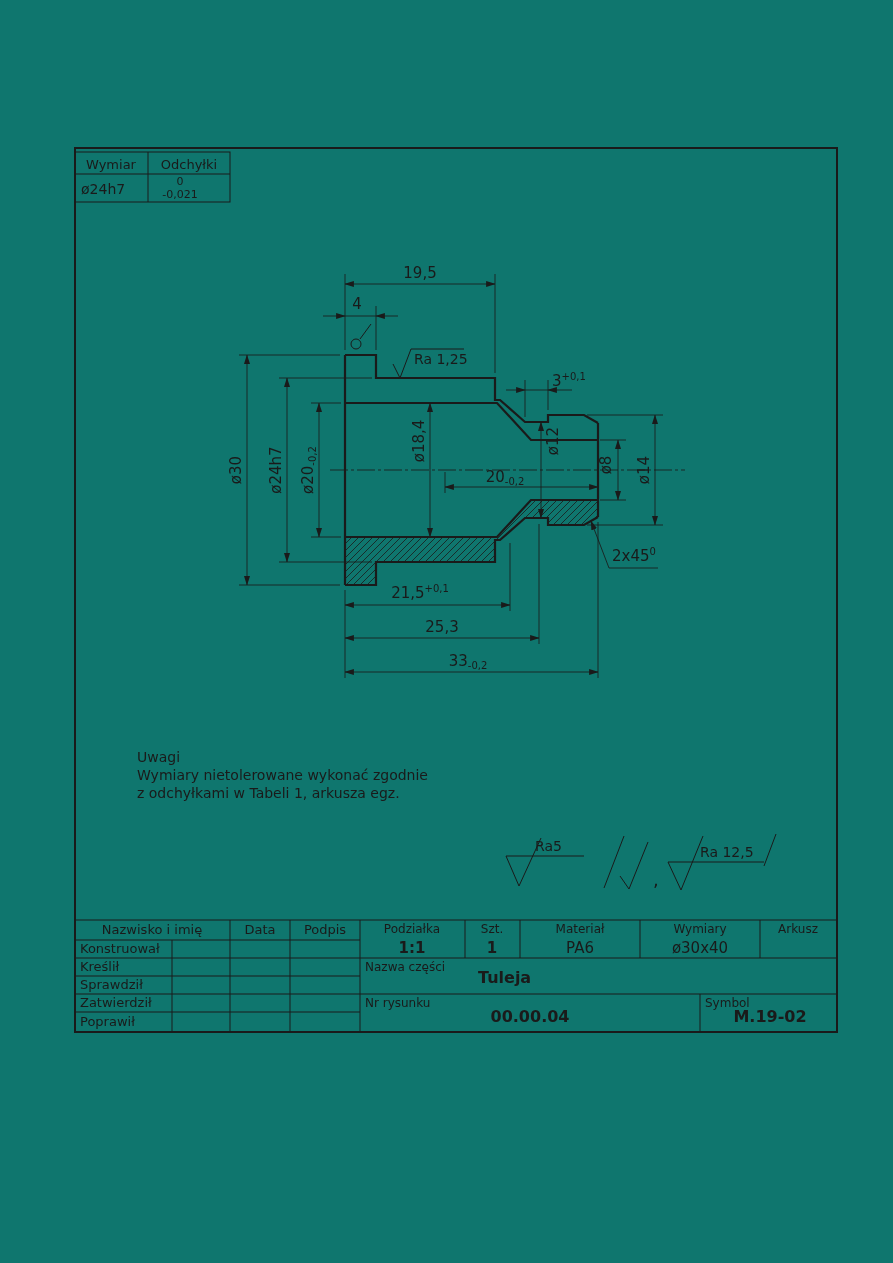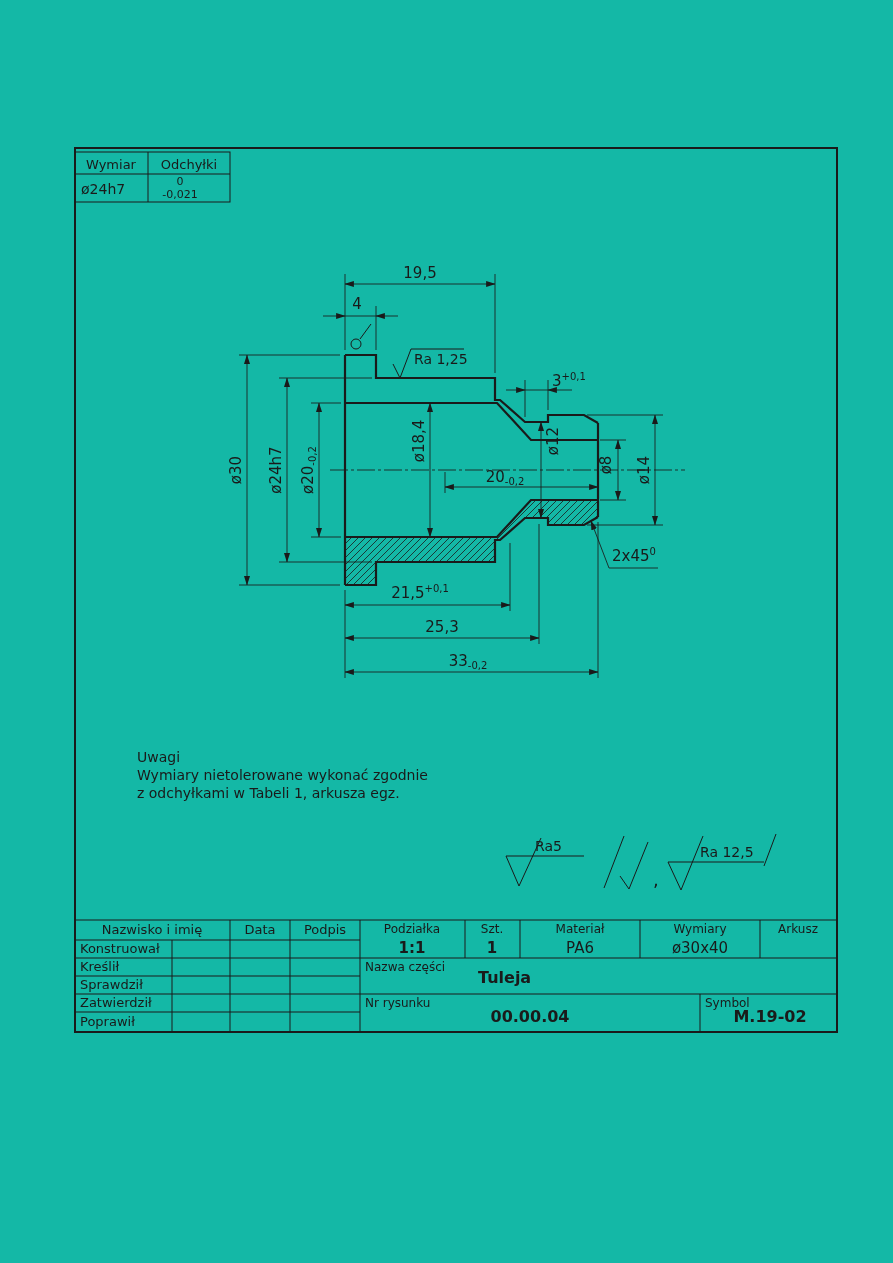--- a/index.html
+++ b/index.html
@@ -1,16 +1,16 @@
 <!DOCTYPE html>
 <html><head>
 <meta charset="utf-8">
 <style>
   html,body{margin:0;padding:0;background:#ffffff;}
-  .sheet{width:893px;height:1263px;position:relative;background:#14b8a6;text-align:right;}
+  .sheet{width:893px;height:1263px;position:relative;background:#0f766e;text-align:right;}
   svg{display:block;}
   text{fill:#1a1a1a;font-family:"DejaVu Sans",sans-serif;}
   .t15{font-size:15px}.t14{font-size:14px}.t13{font-size:13px}.t12{font-size:12px}
   .t11{font-size:11px}.t10{font-size:10px}.t16b{font-size:16px;font-weight:bold}
   .t15b{font-size:15px;font-weight:bold}.t18{font-size:18px}
   .thick{stroke:#1a1a1a;stroke-width:2.2;fill:none;stroke-linejoin:miter;}
   .thin{stroke:#1a1a1a;stroke-width:1;fill:none;}
   .xl{stroke:#1a1a1a;stroke-width:0.85;fill:none;}
   .dim{stroke:#1a1a1a;stroke-width:0.85;fill:none;}
   .cl{stroke:#1a1a1a;stroke-width:0.85;fill:none;stroke-dasharray:18 3 3 3;}

